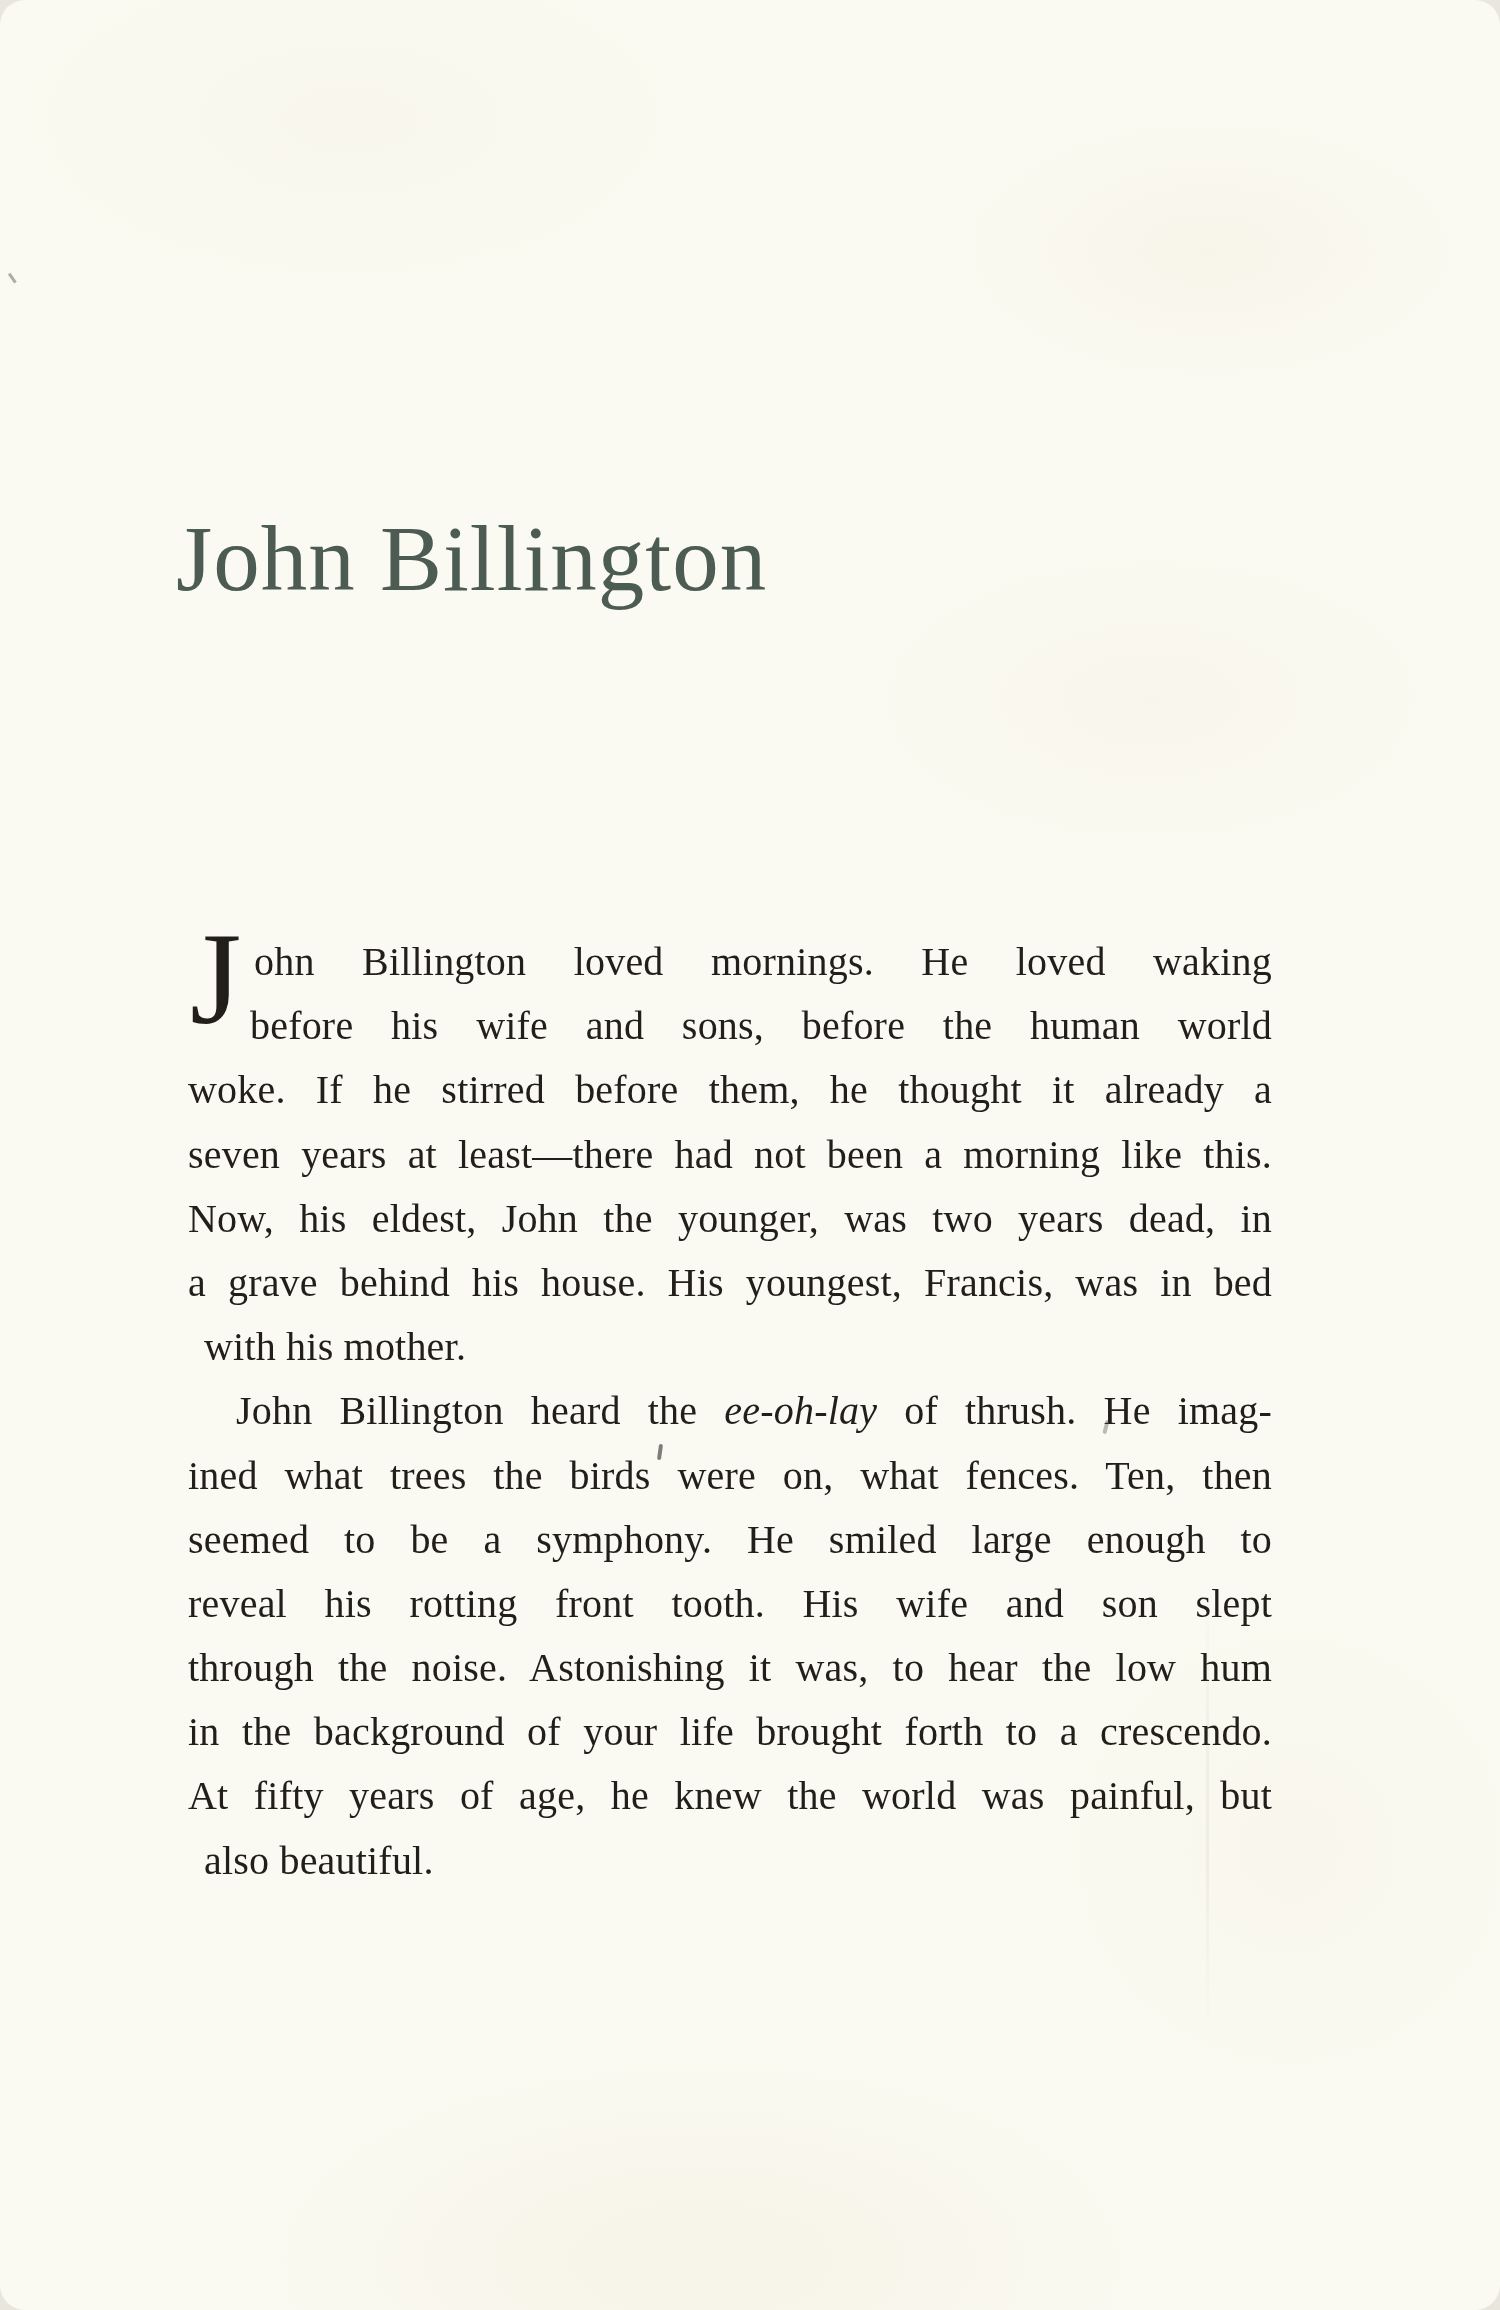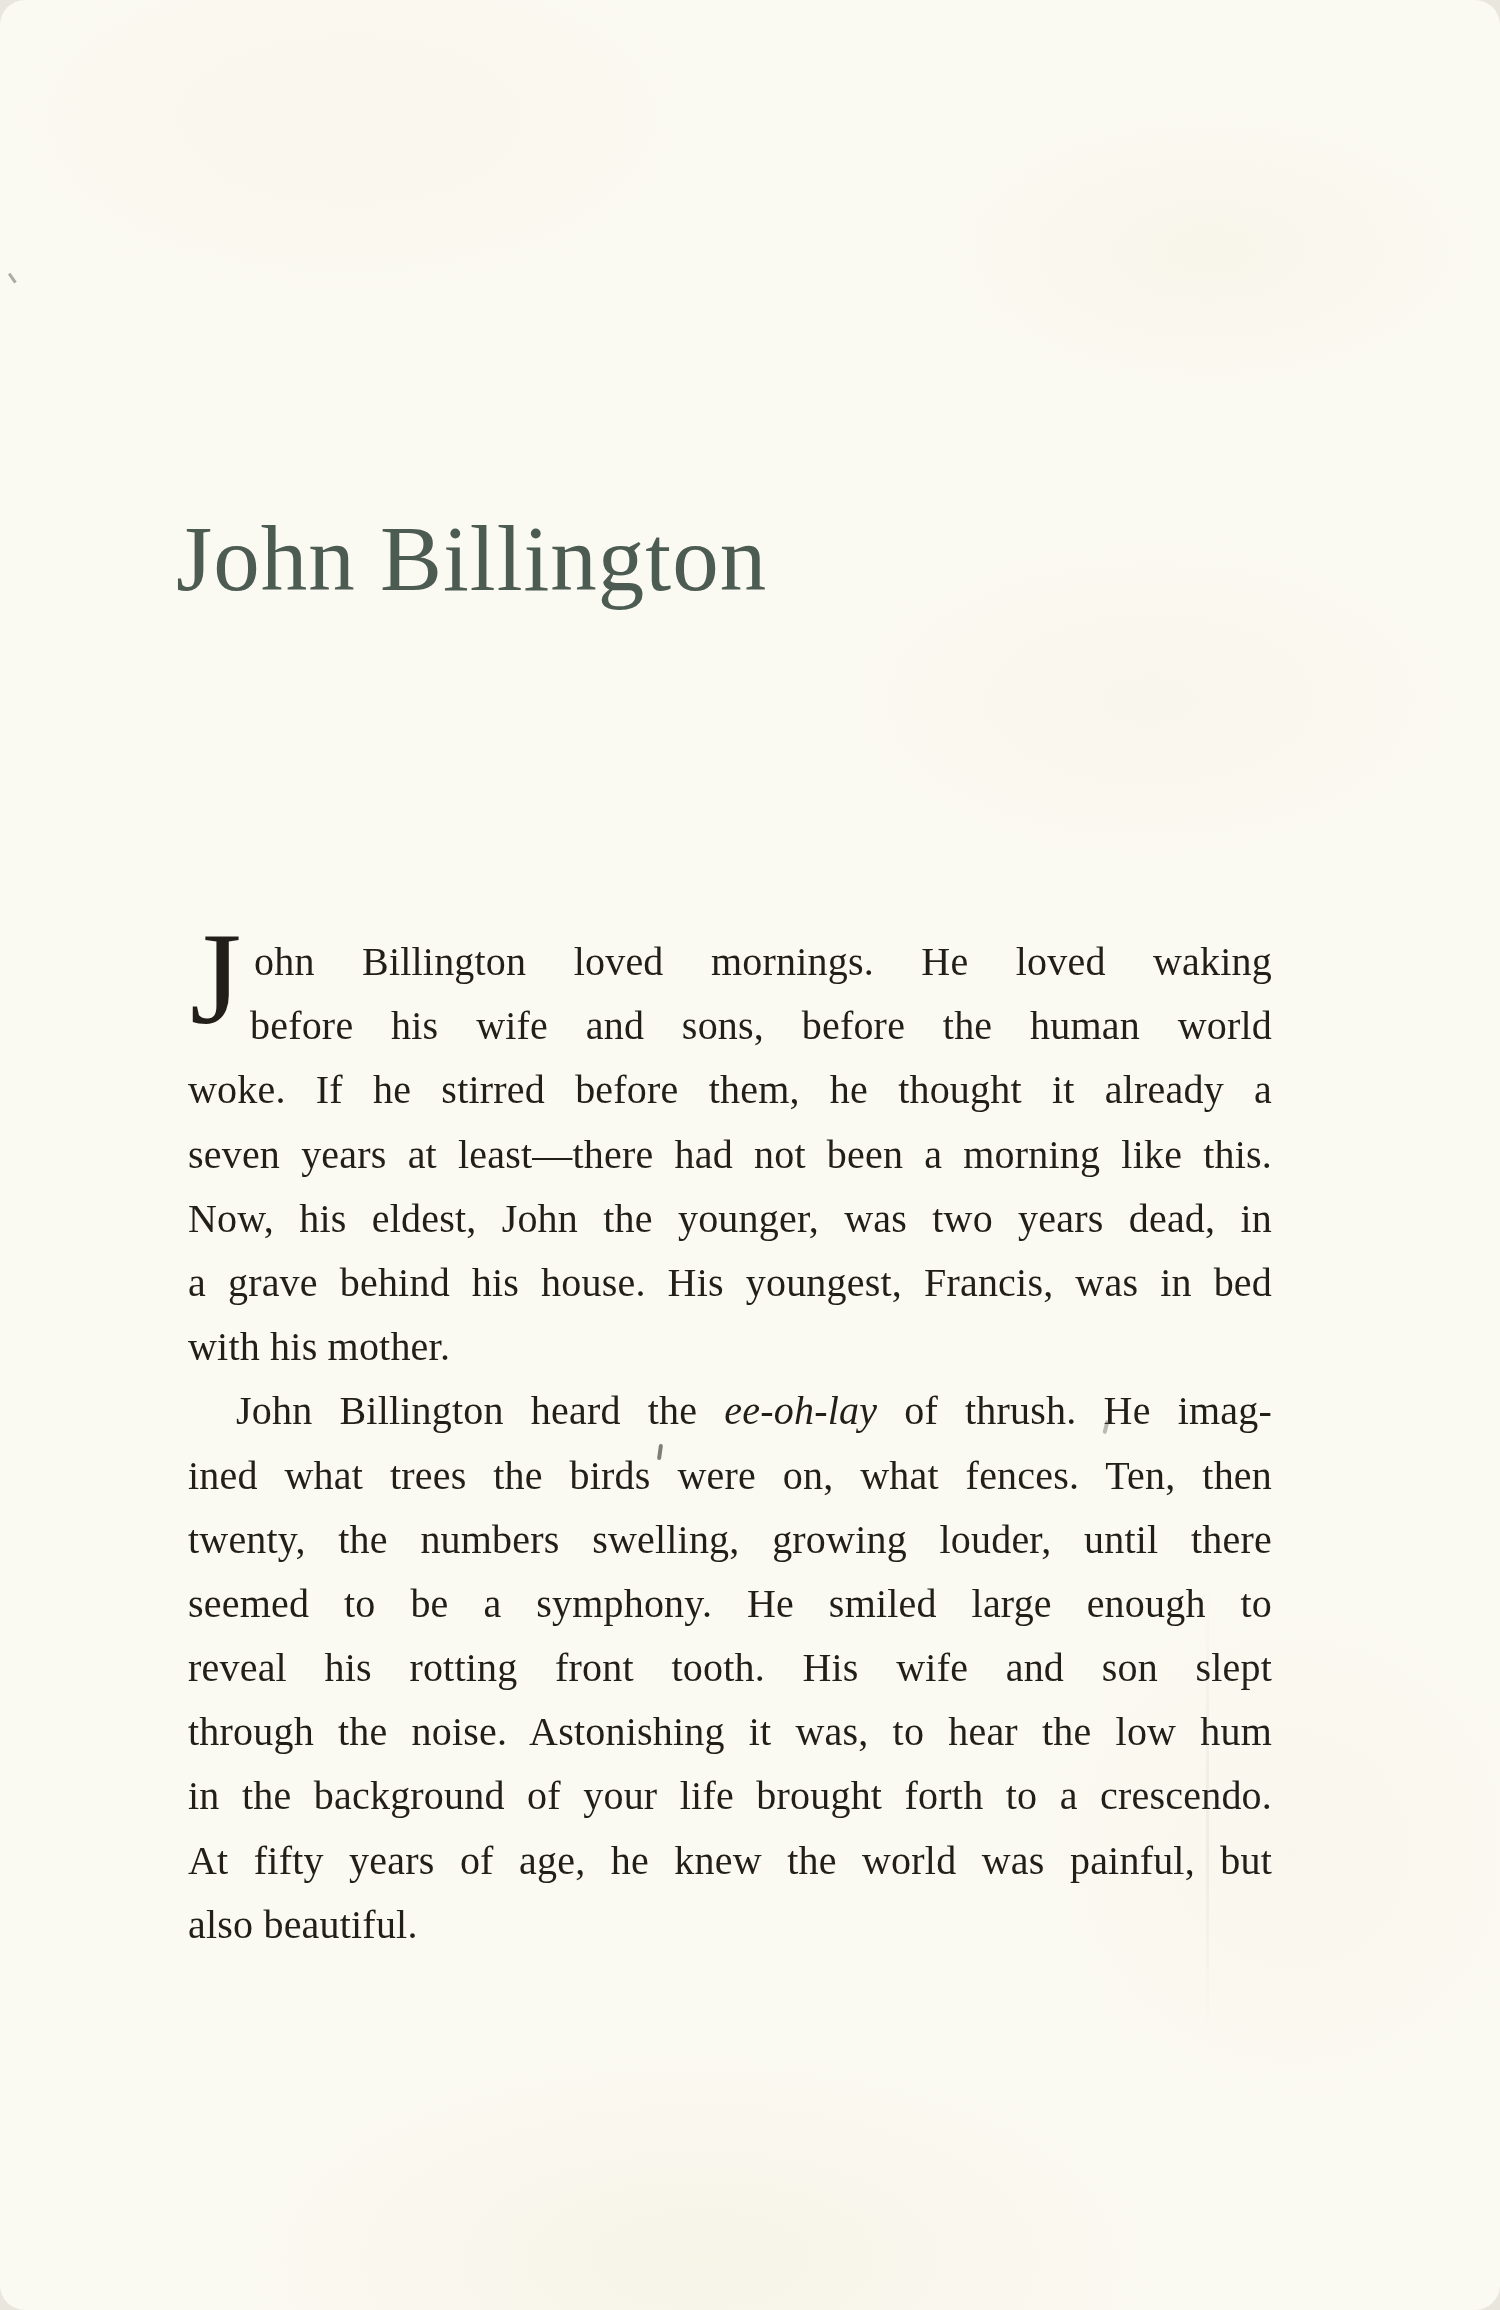--- a/index.html
+++ b/index.html
@@ -28,21 +28,21 @@
     position:absolute;left:188px;top:930px;width:1084px;
     font-size:40px;
     letter-spacing:0.2px;
   }
   .line{
     height:64.2px;line-height:64.2px;
     text-align:justify;text-align-last:justify;
     overflow:hidden;
     white-space:normal;
   }
-  .l-last{text-align-last:left;}
+  .l-last{text-align-last:left;margin-left:16px;}
   .l-dc1{padding-left:66px;}
   .l-dc2{padding-left:62px;}
   .l-indent{padding-left:48px;}
   .dropcap{
     position:absolute;left:190px;top:913px;
     font-size:132px;line-height:1;
   }
   .ital{font-style:italic;}
   
   .artifact{position:absolute;pointer-events:none;}
@@ -75,21 +75,20 @@
   <div class="textblock" id="textblock" style="color: rgb(34, 31, 27);">
       <div class="line l-dc1">ohn Billington loved mornings. He loved waking</div>
       <div class="line l-dc2">before his wife and sons, before the human world</div>
       <div class="line">woke. If he stirred before them, he thought it already a</div>
       <div class="line">seven years at least—there had not been a morning like this.</div>
       <div class="line">Now, his eldest, John the younger, was two years dead, in</div>
       <div class="line">a grave behind his house. His youngest, Francis, was in bed</div>
       <div class="line l-last">with his mother.</div>
       <div class="line l-indent"><span>John Billington heard the </span><span class="ital">ee-oh-lay</span><span> of thrush. He imag-</span></div>
       <div class="line">ined what trees the birds were on, what fences. Ten, then</div>
-      <div class="line">twenty, the numbers swelling, growing louder, until there</div>
       <div class="line">seemed to be a symphony. He smiled large enough to</div>
       <div class="line">reveal his rotting front tooth. His wife and son slept</div>
       <div class="line">through the noise. Astonishing it was, to hear the low hum</div>
       <div class="line">in the background of your life brought forth to a crescendo.</div>
       <div class="line">At fifty years of age, he knew the world was painful, but</div>
       <div class="line l-last">also beautiful.</div>
     </div>
 
   <span class="artifact a-apostrophe"></span>
   <span class="artifact a-comma"></span>

